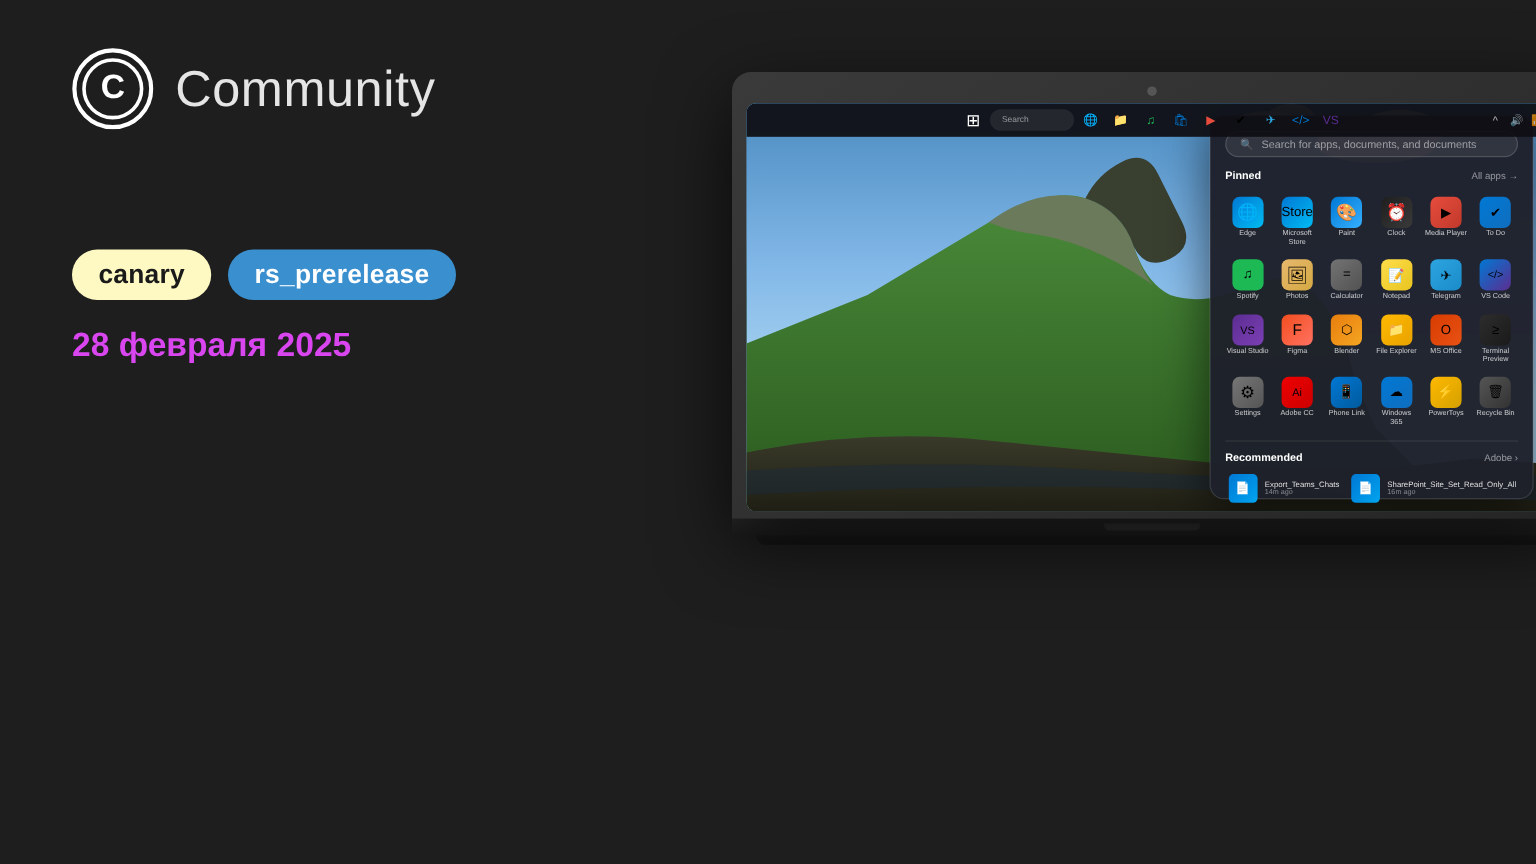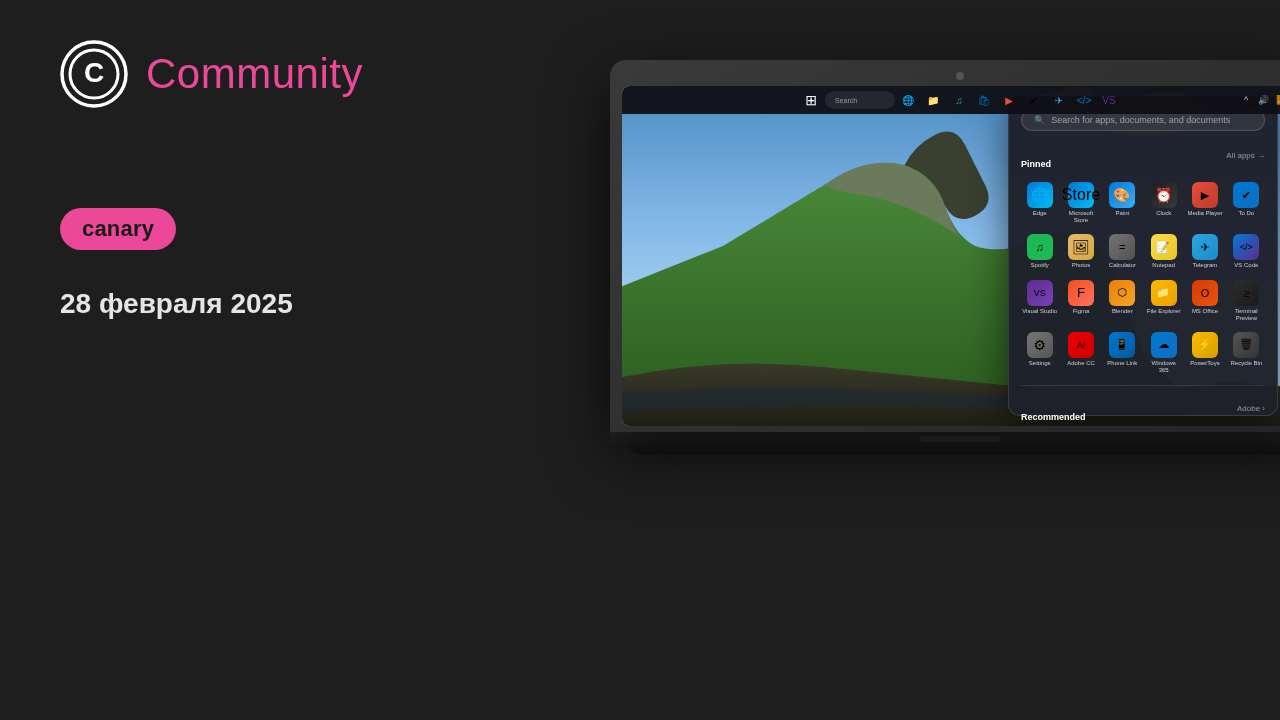--- a/index.html
+++ b/index.html
@@ -35,41 +35,41 @@
 
     .logo-icon {
       width: 68px;
       height: 68px;
       flex-shrink: 0;
     }
 
     .logo-text {
       font-size: 42px;
       font-weight: 400;
-      color: #ec4899;
+      color: #e5e5e5;
       letter-spacing: 0.5px;
     }
 
     
     .badges {
       display: flex;
       gap: 14px;
       margin-bottom: 18px;
     }
 
     .badge {
       padding: 8px 22px;
       border-radius: 30px;
       font-size: 22px;
       font-weight: 600;
       letter-spacing: 0.2px;
     }
 
     .badge-canary {
-      background-color: #ec4899;
+      background-color: #fef9c3;
       color: #1a1a1a;
     }
 
     .badge-prerelease {
       background-color: #3a8fcf;
       color: #ffffff;
     }
 
     
     .version-number {
@@ -78,22 +78,22 @@
       color: #ffffff;
       letter-spacing: -2px;
       line-height: 1;
       margin-bottom: 16px;
     }
 
     
     .build-date {
       font-size: 28px;
       font-weight: 600;
-      color: #e5e5e5;
-      margin-top: 20px;
+      color: #d946ef;
+      margin-top: 4px;
     }
 
     
     .right-panel {
       flex: 1;
       position: relative;
       display: flex;
       align-items: center;
       justify-content: flex-end;
       padding-right: 0;
@@ -196,21 +196,20 @@
       display: flex;
       justify-content: space-between;
       align-items: center;
       padding: 2px 0;
     }
 
     .start-section-title {
       color: #fff;
       font-size: 9px;
       font-weight: 600;
-      margin-top: 18px;
     }
 
     .start-section-link {
       color: rgba(255,255,255,0.5);
       font-size: 8px;
     }
 
     
     .app-grid {
       display: grid;
@@ -417,20 +416,21 @@
     <svg class="logo-icon" viewBox="0 0 68 68" xmlns="http://www.w3.org/2000/svg">
       <circle cx="34" cy="34" r="32" fill="none" stroke="white" stroke-width="3.5"></circle>
       <circle cx="34" cy="34" r="24" fill="none" stroke="white" stroke-width="3"></circle>
       <text x="34" y="42" text-anchor="middle" font-size="28" font-weight="bold" fill="white" font-family="Arial">C</text>
     </svg>
     <span class="logo-text">Community</span>
   </div>
 
   <div class="badges">
     <span class="badge badge-canary">canary</span>
+    <span class="badge badge-prerelease">rs_prerelease</span>
   </div>
 
 
   <div class="build-date">28 февраля 2025</div>
 
 </div>
 
 <div class="right-panel">
   <div class="laptop-container">
 
@@ -495,21 +495,21 @@
                 <span class="start-section-title">Pinned</span>
                 <span class="start-section-link">All apps →</span>
               </div>
 
               <div class="app-grid">
                 <div class="app-item">
                   <div class="app-icon icon-edge">🌐</div>
                   <span class="app-label">Edge</span>
                 </div>
                 <div class="app-item">
-                  <div class="app-icon icon-store" style="font-size:16px">Store</div>
+                  <div class="app-icon icon-store" style="font-size:11px">Store</div>
                   <span class="app-label">Microsoft Store</span>
                 </div>
                 <div class="app-item">
                   <div class="app-icon icon-paint">🎨</div>
                   <span class="app-label">Paint</span>
                 </div>
                 <div class="app-item">
                   <div class="app-icon icon-clock">⏰</div>
                   <span class="app-label">Clock</span>
                 </div>

